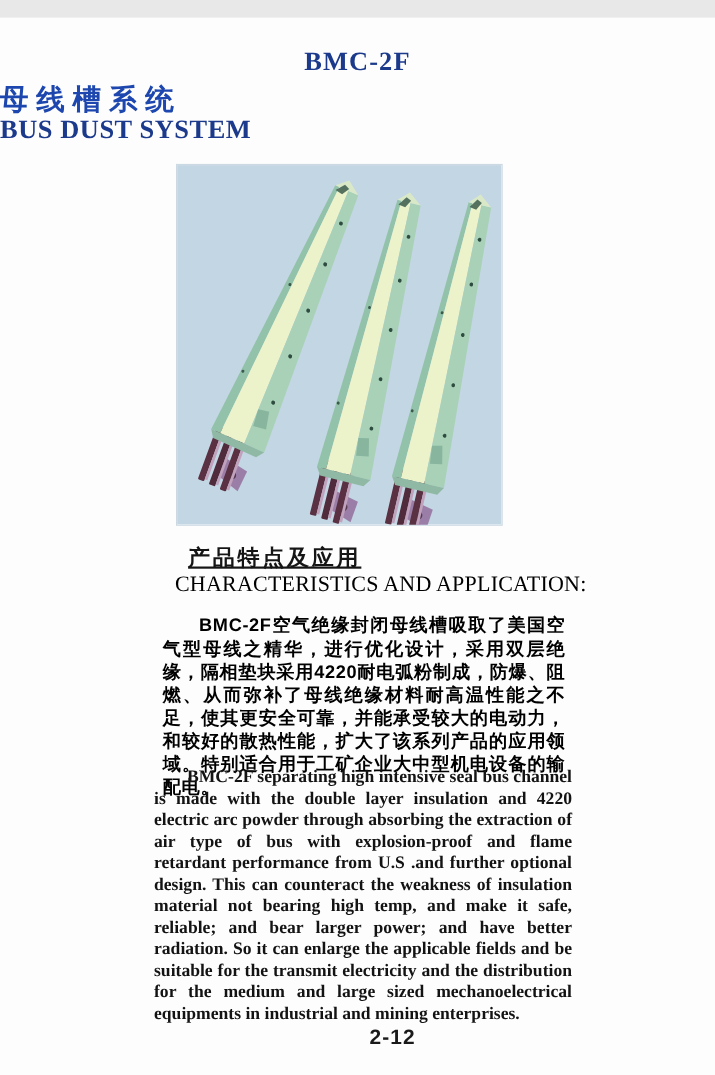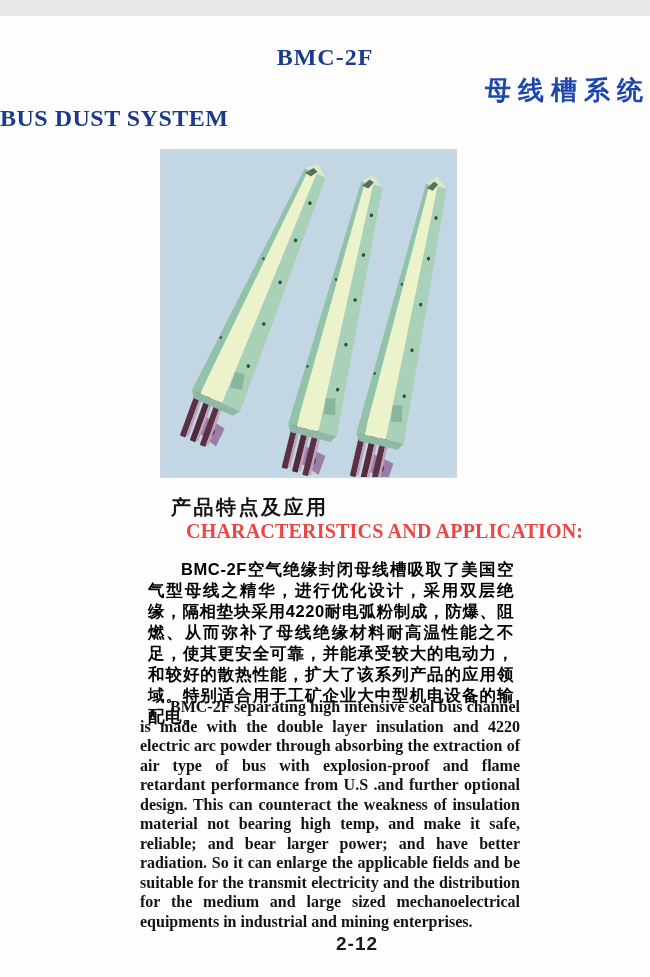--- a/index.html
+++ b/index.html
@@ -14,21 +14,21 @@
   }
   .title-model{
     position:absolute;top:28px;left:0;width:100%;
     text-align:center;
     font-family:"Liberation Serif", serif;
     font-weight:bold;font-size:24px;letter-spacing:1px;
     color:var(--title_navy,#1c3a8c);
   }
   .title-cn{
     position:absolute;top:57px;left:0;width:100%;
-    text-align:right;
+    text-align:left;
     font-family:"Liberation Sans", sans-serif;
     font-weight:bold;font-size:26px;letter-spacing:7px;
     color:var(--title_blue,#1d47ae);
   }
   .title-en{
     position:absolute;top:89px;left:0;width:100%;
     text-align:left;
     font-family:"Liberation Serif", serif;
     font-weight:bold;font-size:24px;letter-spacing:0.5px;
     color:var(--title_navy,#1c3a8c);
@@ -37,26 +37,27 @@
     position:absolute;left:160px;top:133px;width:297px;height:329px;
     margin:0;padding:0;
     border:1px solid #ccd9e3;box-sizing:border-box;
   }
   .product-photo svg{display:block;width:100%;height:100%;}
   .h-cn{
     position:absolute;left:171px;top:478px;margin:0;
     font-family:"Liberation Sans", sans-serif;
     font-weight:bold;font-size:20px;letter-spacing:2.5px;
     color:#151515;
+    text-decoration:underline;
   }
   .h-en{
-    position:absolute;left:186px;top:504px;margin:0;
+    position:absolute;left:159px;top:504px;margin:0;
     font-family:"Liberation Serif", serif;
-    font-weight:700;font-size:20px;letter-spacing:0.2px;
-    color:#ef4444;
+    font-weight:400;font-size:20px;letter-spacing:0.2px;
+    color:#000000;
   }
   .p-cn{
     position:absolute;left:148px;top:543px;width:366px;margin:0;
     font-family:"Liberation Sans", sans-serif;
     font-weight:bold;font-size:16.5px;line-height:21px;
     letter-spacing:0.6px;
     text-align:justify;text-indent:2em;
     color:#000000;
   }
   .p-en{

